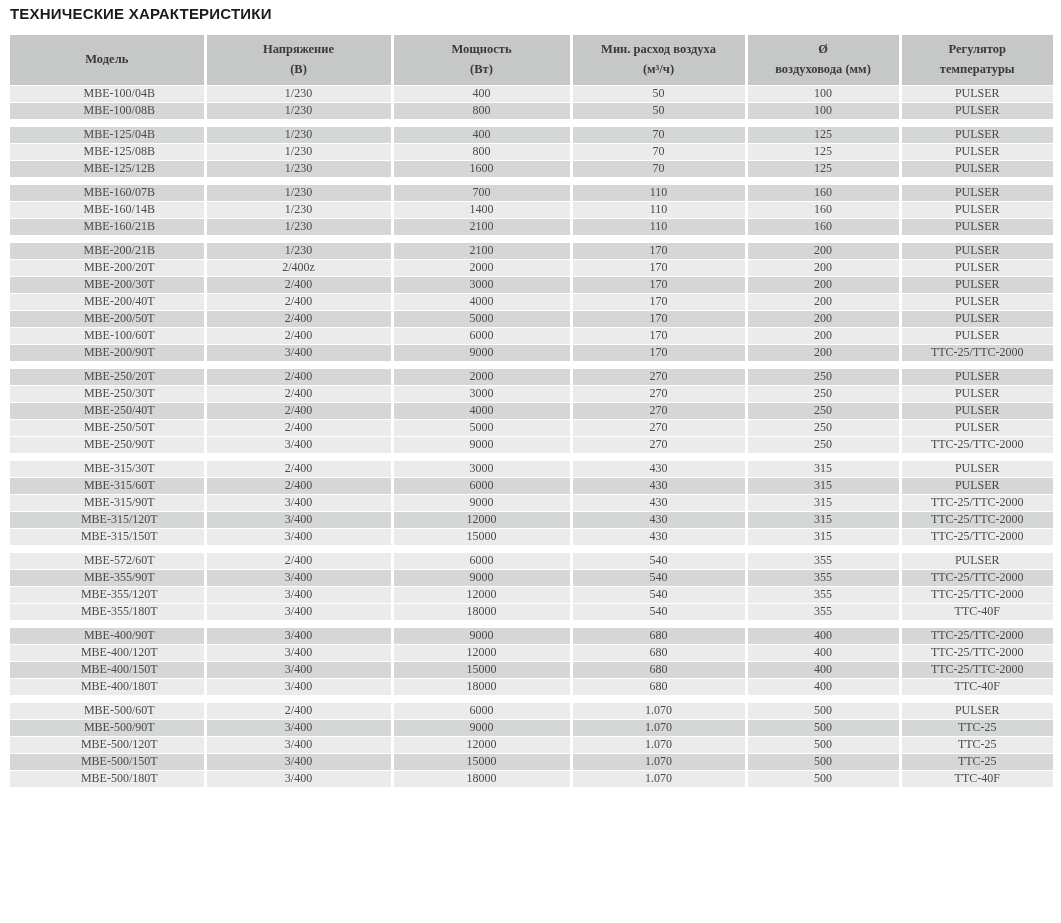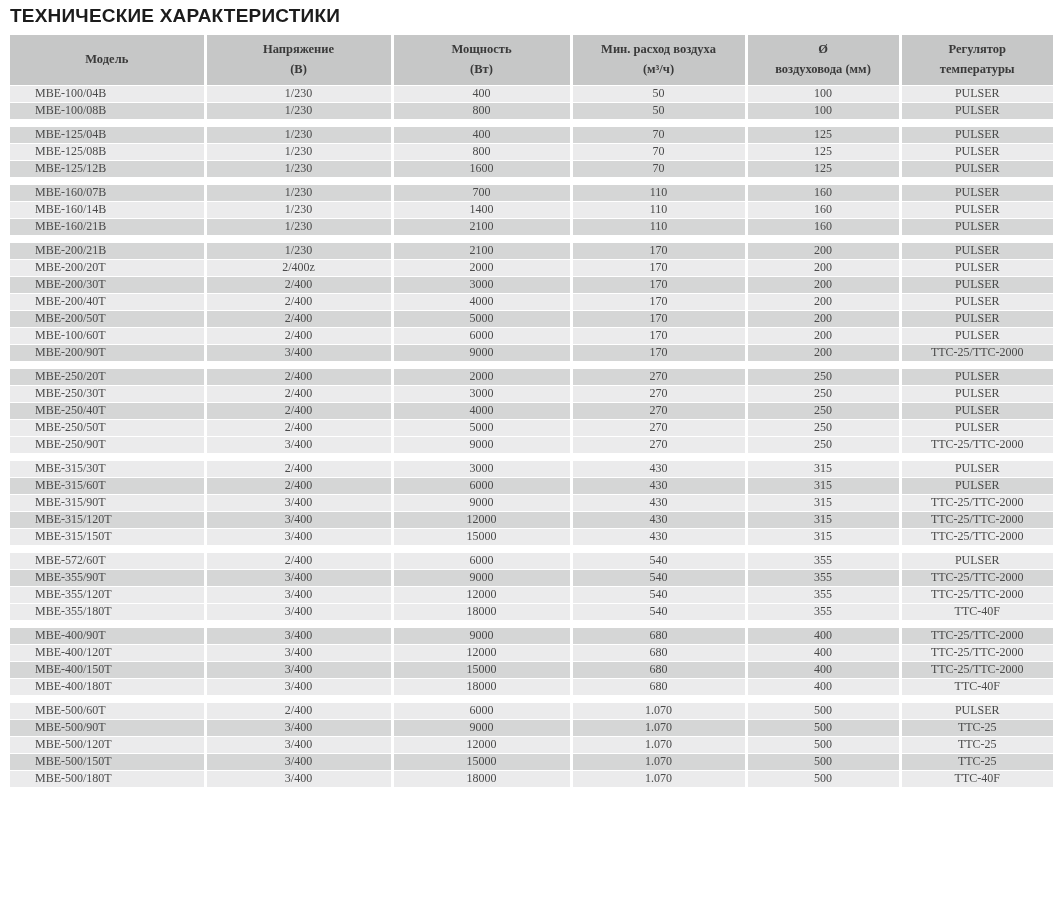--- a/index.html
+++ b/index.html
@@ -3,40 +3,40 @@
 <meta charset="utf-8">
 <style>
   html,body{margin:0;padding:0;background:#ffffff;}
   body{
     width:1061px;height:923px;position:relative;overflow:hidden;
     font-family:"Liberation Sans","DejaVu Sans",sans-serif;
     -webkit-font-smoothing:antialiased;
   }
   .page-title{
     position:absolute;left:10px;top:5px;
-    font-size:19px;font-weight:bold;color:#1c1c1c;letter-spacing:.2px;
+    font-size:15px;font-weight:bold;color:#1c1c1c;letter-spacing:.2px;
   }
   table.spec{
     position:absolute;left:10px;top:35px;
     width:1043px;border-collapse:collapse;table-layout:fixed;font-family:Liberation Serif, serif;
   }
   table.spec td,table.spec th{
     box-sizing:border-box;
     font-size:12px;color:#4a4a4a;
     padding:0;text-align:center;vertical-align:middle;
     border-top:1px solid #ffffff;
     overflow:hidden;white-space:nowrap;
   }
   table.spec th{
     background:#c6c7c7;color:#3a3a3a;font-weight:bold;
     height:50px;line-height:1.55;font-size:12.5px;
     border-top:none;
   }
   table.spec td{height:17px;}
-  table.spec td.model{text-align:left;padding-left:25px;margin-top:32px;}
+  table.spec td.model{text-align:center;padding-left:25px;margin-top:32px;}
   table.spec .gapcol{border-left:3px solid #ffffff;}
   tr.stripe-light td{background:#ebebec;}
   tr.stripe-dark td{background:#d5d6d6;}
   tr.group-sep td{background:#ffffff;height:7px;border-top:none;}
   .hdr-line2{font-weight:bold;}
 </style>
 </head>
 <body>
 
 <div class="page-title">ТЕХНИЧЕСКИЕ ХАРАКТЕРИСТИКИ</div>

